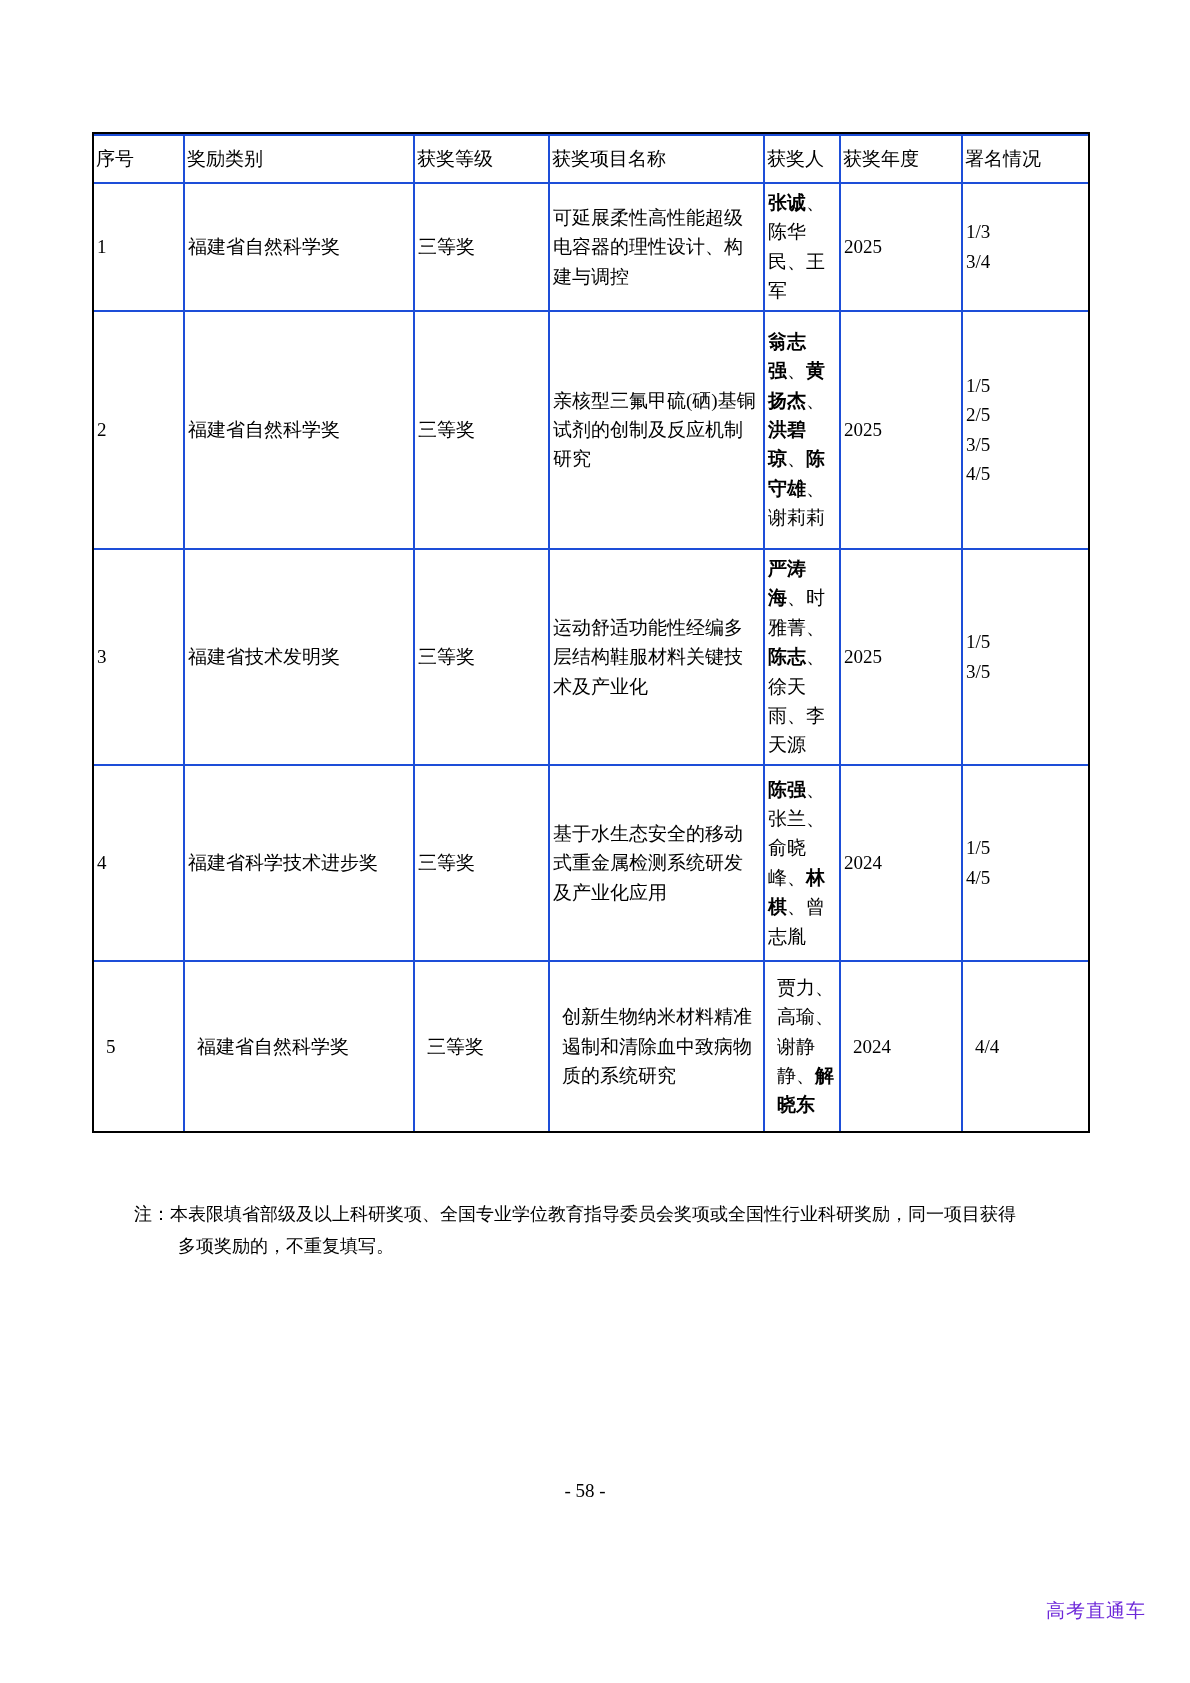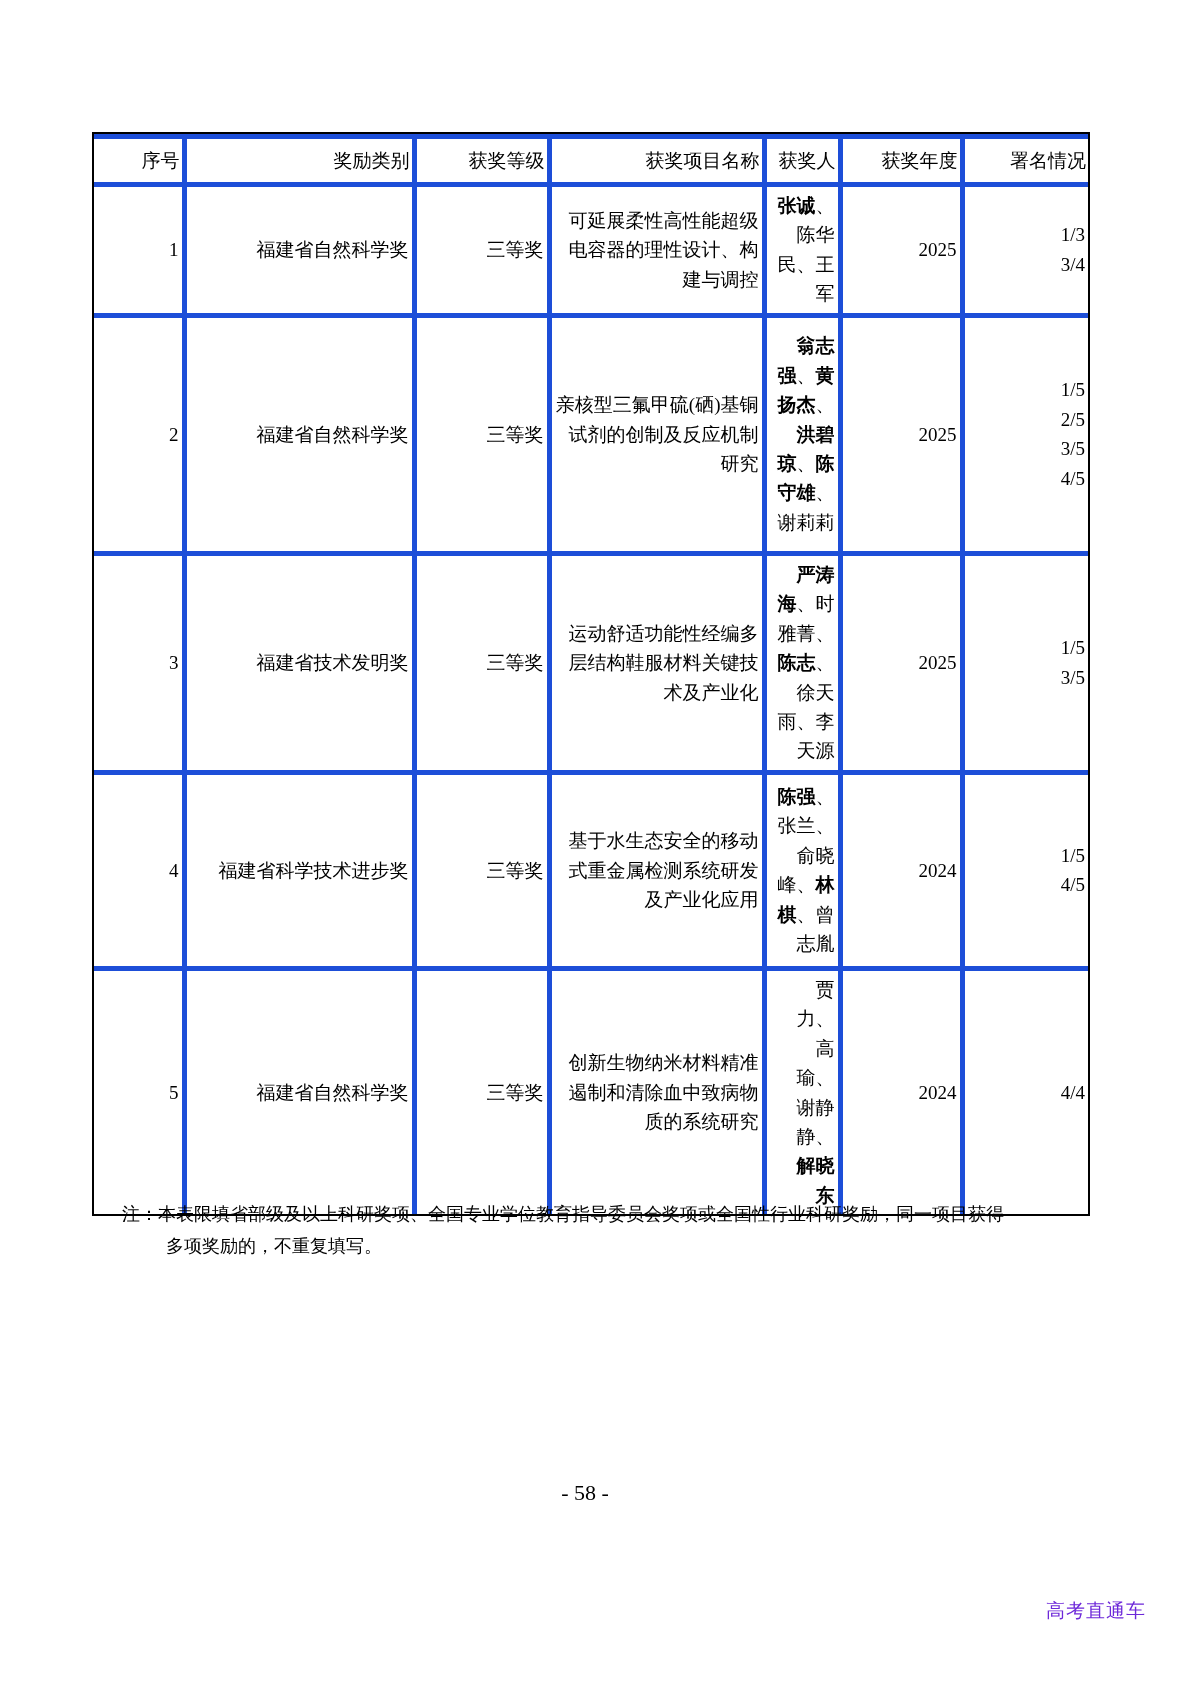--- a/index.html
+++ b/index.html
@@ -47,22 +47,22 @@
   }
 
   
   table.award-table {
     border-collapse: collapse;
     width: 100%;
     table-layout: fixed;
   }
   table.award-table td,
   table.award-table th {
-    border: 5px solid #1d4ed8;
-    text-align: right;
+    border: 2px solid #1d4ed8;
+    text-align: left;
     vertical-align: middle;
     font-weight: normal;
     font-size: 19px;
     line-height: 1.55;
     padding: 4px 3px;
     box-sizing: border-box;
   }
   table.award-table tr.head-row td {
     height: 48px;
     padding: 2px;
@@ -90,36 +90,36 @@
   td.cell-year   { font-size: 20px; }
   td.cell-sign   { font-size: 19px; line-height: 1.7; }
 
   td.cell-people b { font-weight: bold; }
 
   .sign-lines span { display: block; }
 
   
   .note {
     position: absolute;
-    left: 122px;
+    left: 134px;
     width: 950px;
     font-size: 18px;
     line-height: 1.75;
   }
   .note-l1 { white-space: nowrap; }
   .note-l2 { padding-left: 44px; }
 
   
   .page-number {
     position: absolute;
     left: 0;
     top: 1480px;
     width: 1170px;
     text-align: center;
-    font-size: 22px;
+    font-size: 19px;
   }
 
   
   .watermark {
     position: absolute;
     right: 44px;
     top: 1598px;
     font-size: 19px;
     color: #6d28d9;
     font-family: "Liberation Sans", "DejaVu Sans", sans-serif;

